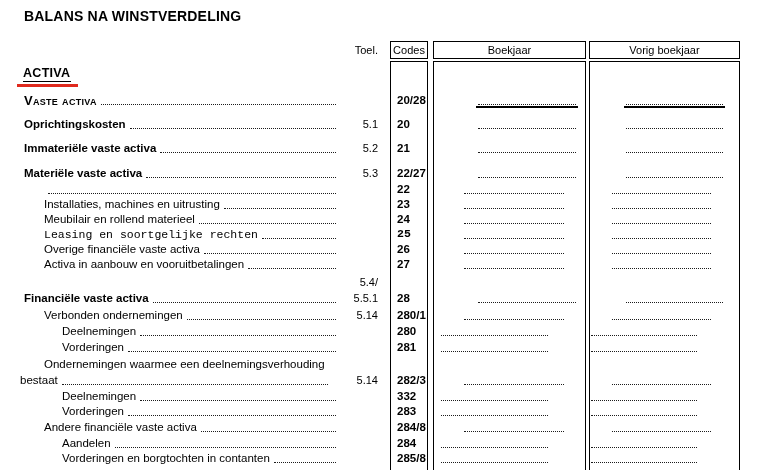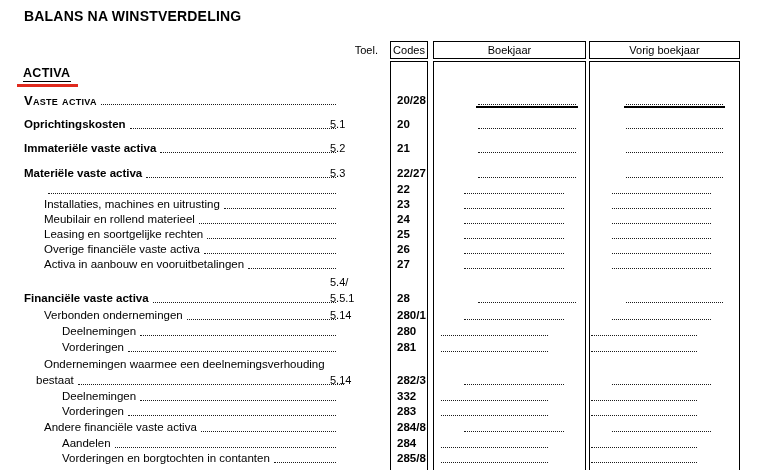--- a/index.html
+++ b/index.html
@@ -51,21 +51,21 @@
   }
   .lbl{
     position:absolute;top:0;height:16px;
     display:flex;align-items:flex-end;overflow:hidden;
   }
   .lbl .t{white-space:nowrap;line-height:15px;}
   .t.bold{font-weight:bold;}
   .t.caps{font-weight:bold;font-variant:small-caps;font-size:13px;letter-spacing:.3px;line-height:15px;}
   .lead{flex:1 1 auto;margin:0 1px 3px 4px;border-bottom:1.8px dotted #1c1c1c;}
 
-  .toel{position:absolute;top:0;left:330px;width:48px;text-align:left;font-size:11px;}
+  .toel{position:absolute;top:0;left:330px;width:48px;text-align:right;font-size:11px;}
   .code{position:absolute;top:0;left:397px;font-size:11.5px;font-weight:bold;white-space:nowrap;}
 
   .amt{position:absolute;top:0;height:16px;}
   .amt.bj{left:433px;width:153px;}
   .amt.vb{left:589px;width:151px;}
   .adots{position:absolute;bottom:3px;height:0;border-bottom:1.8px dotted #1c1c1c;}
   .bj .adots.l0{left:45px;width:98px;}
   .bj .adots.l1{left:31px;width:100px;}
   .bj .adots.l2{left:8px;width:107px;}
   .vb .adots.l0{left:37px;width:97px;}
@@ -193,21 +193,21 @@
       </div>
       <div class="toel"></div>
       <div class="code">24</div>
       <div class="amt bj">
           <span class="adots l1"></span>
         </div>
       <div class="amt vb">
           <span class="adots l1"></span>
         </div>
     </div>
-      <div class="row" style="top: 226px;">
+      <div class="row" style="top: 226px; font-family: Liberation Mono, monospace;">
       <div class="lbl" style="left: 44px; width: 293px;">
         <span class="t">Leasing en soortgelijke rechten</span>
         <span class="lead"></span>
       </div>
       <div class="toel"></div>
       <div class="code">25</div>
       <div class="amt bj">
           <span class="adots l1"></span>
         </div>
       <div class="amt vb">
@@ -312,21 +312,21 @@
       <div class="lbl" style="left: 44px; width: 293px;">
         <span class="t">Ondernemingen waarmee een deelnemingsverhouding</span>
 
       </div>
       <div class="toel"></div>
       <div class="code"></div>
       <div class="amt bj"></div>
       <div class="amt vb"></div>
     </div>
       <div class="row" style="top: 372px;">
-      <div class="lbl" style="left: 36px; width: 309px;">
+      <div class="lbl" style="left: 20px; width: 309px;">
         <span class="t">bestaat</span>
         <span class="lead"></span>
       </div>
       <div class="toel">5.14</div>
       <div class="code">282/3</div>
       <div class="amt bj">
           <span class="adots l1"></span>
         </div>
       <div class="amt vb">
           <span class="adots l1"></span>

